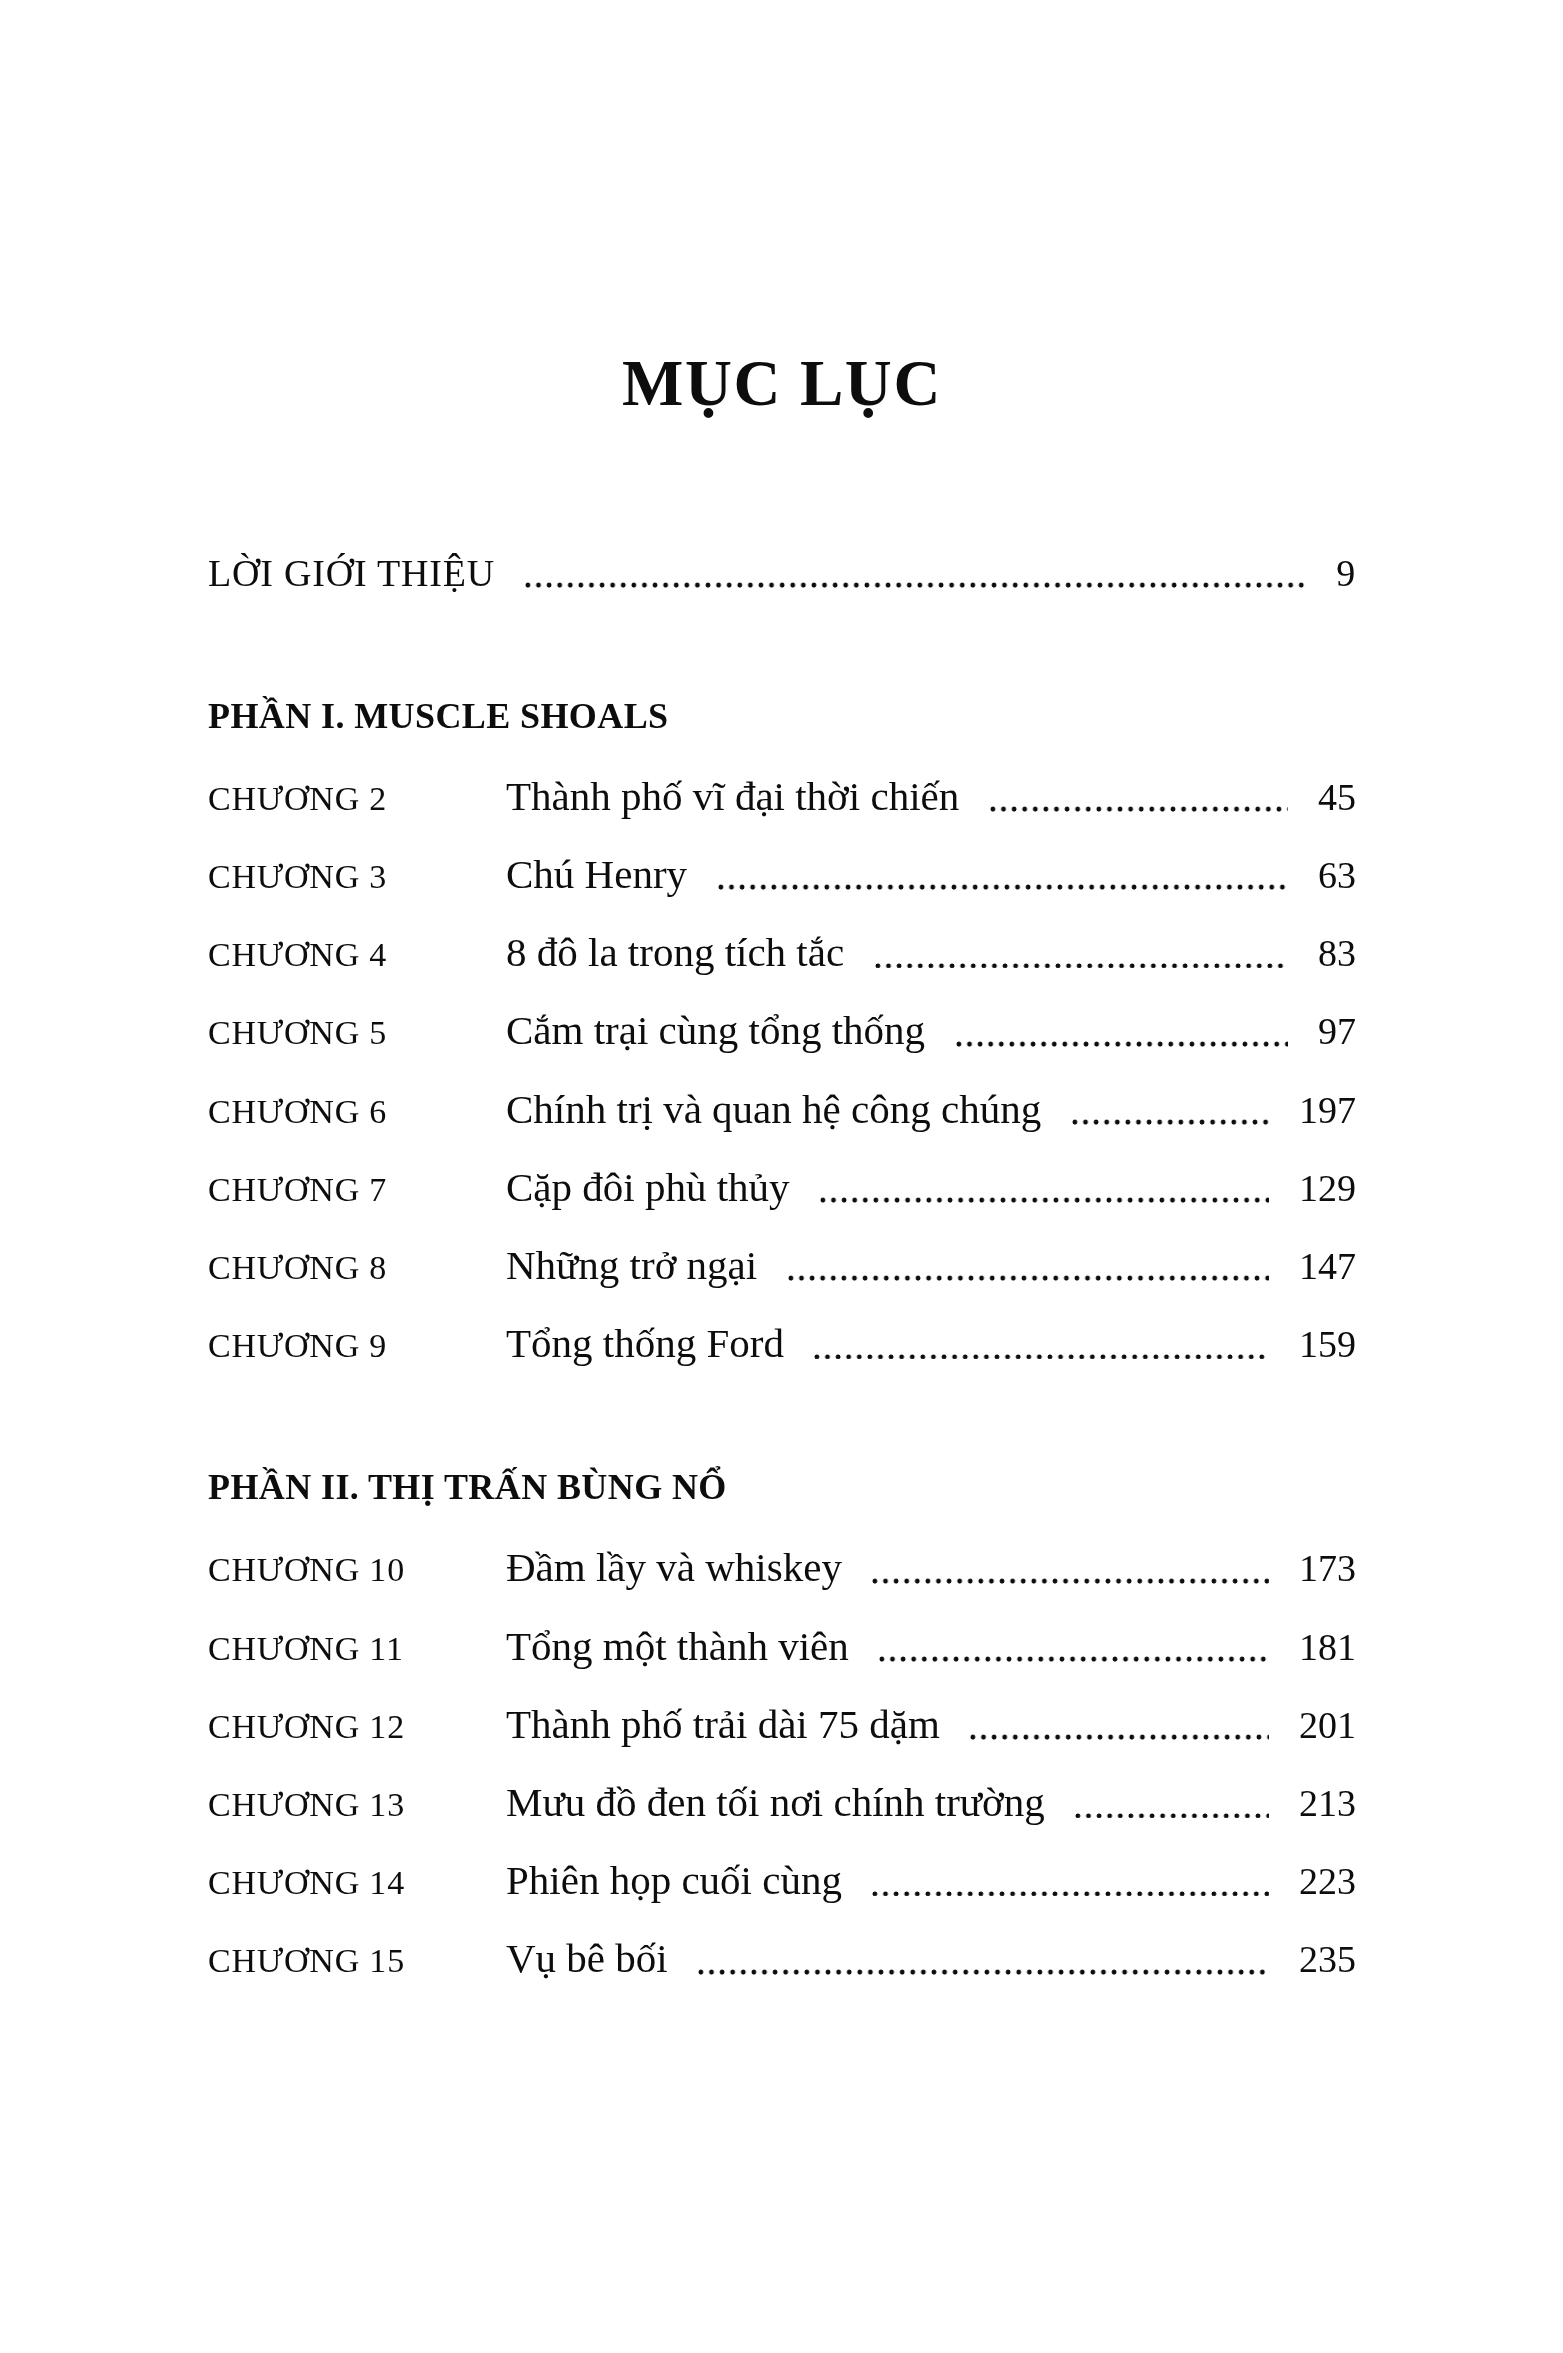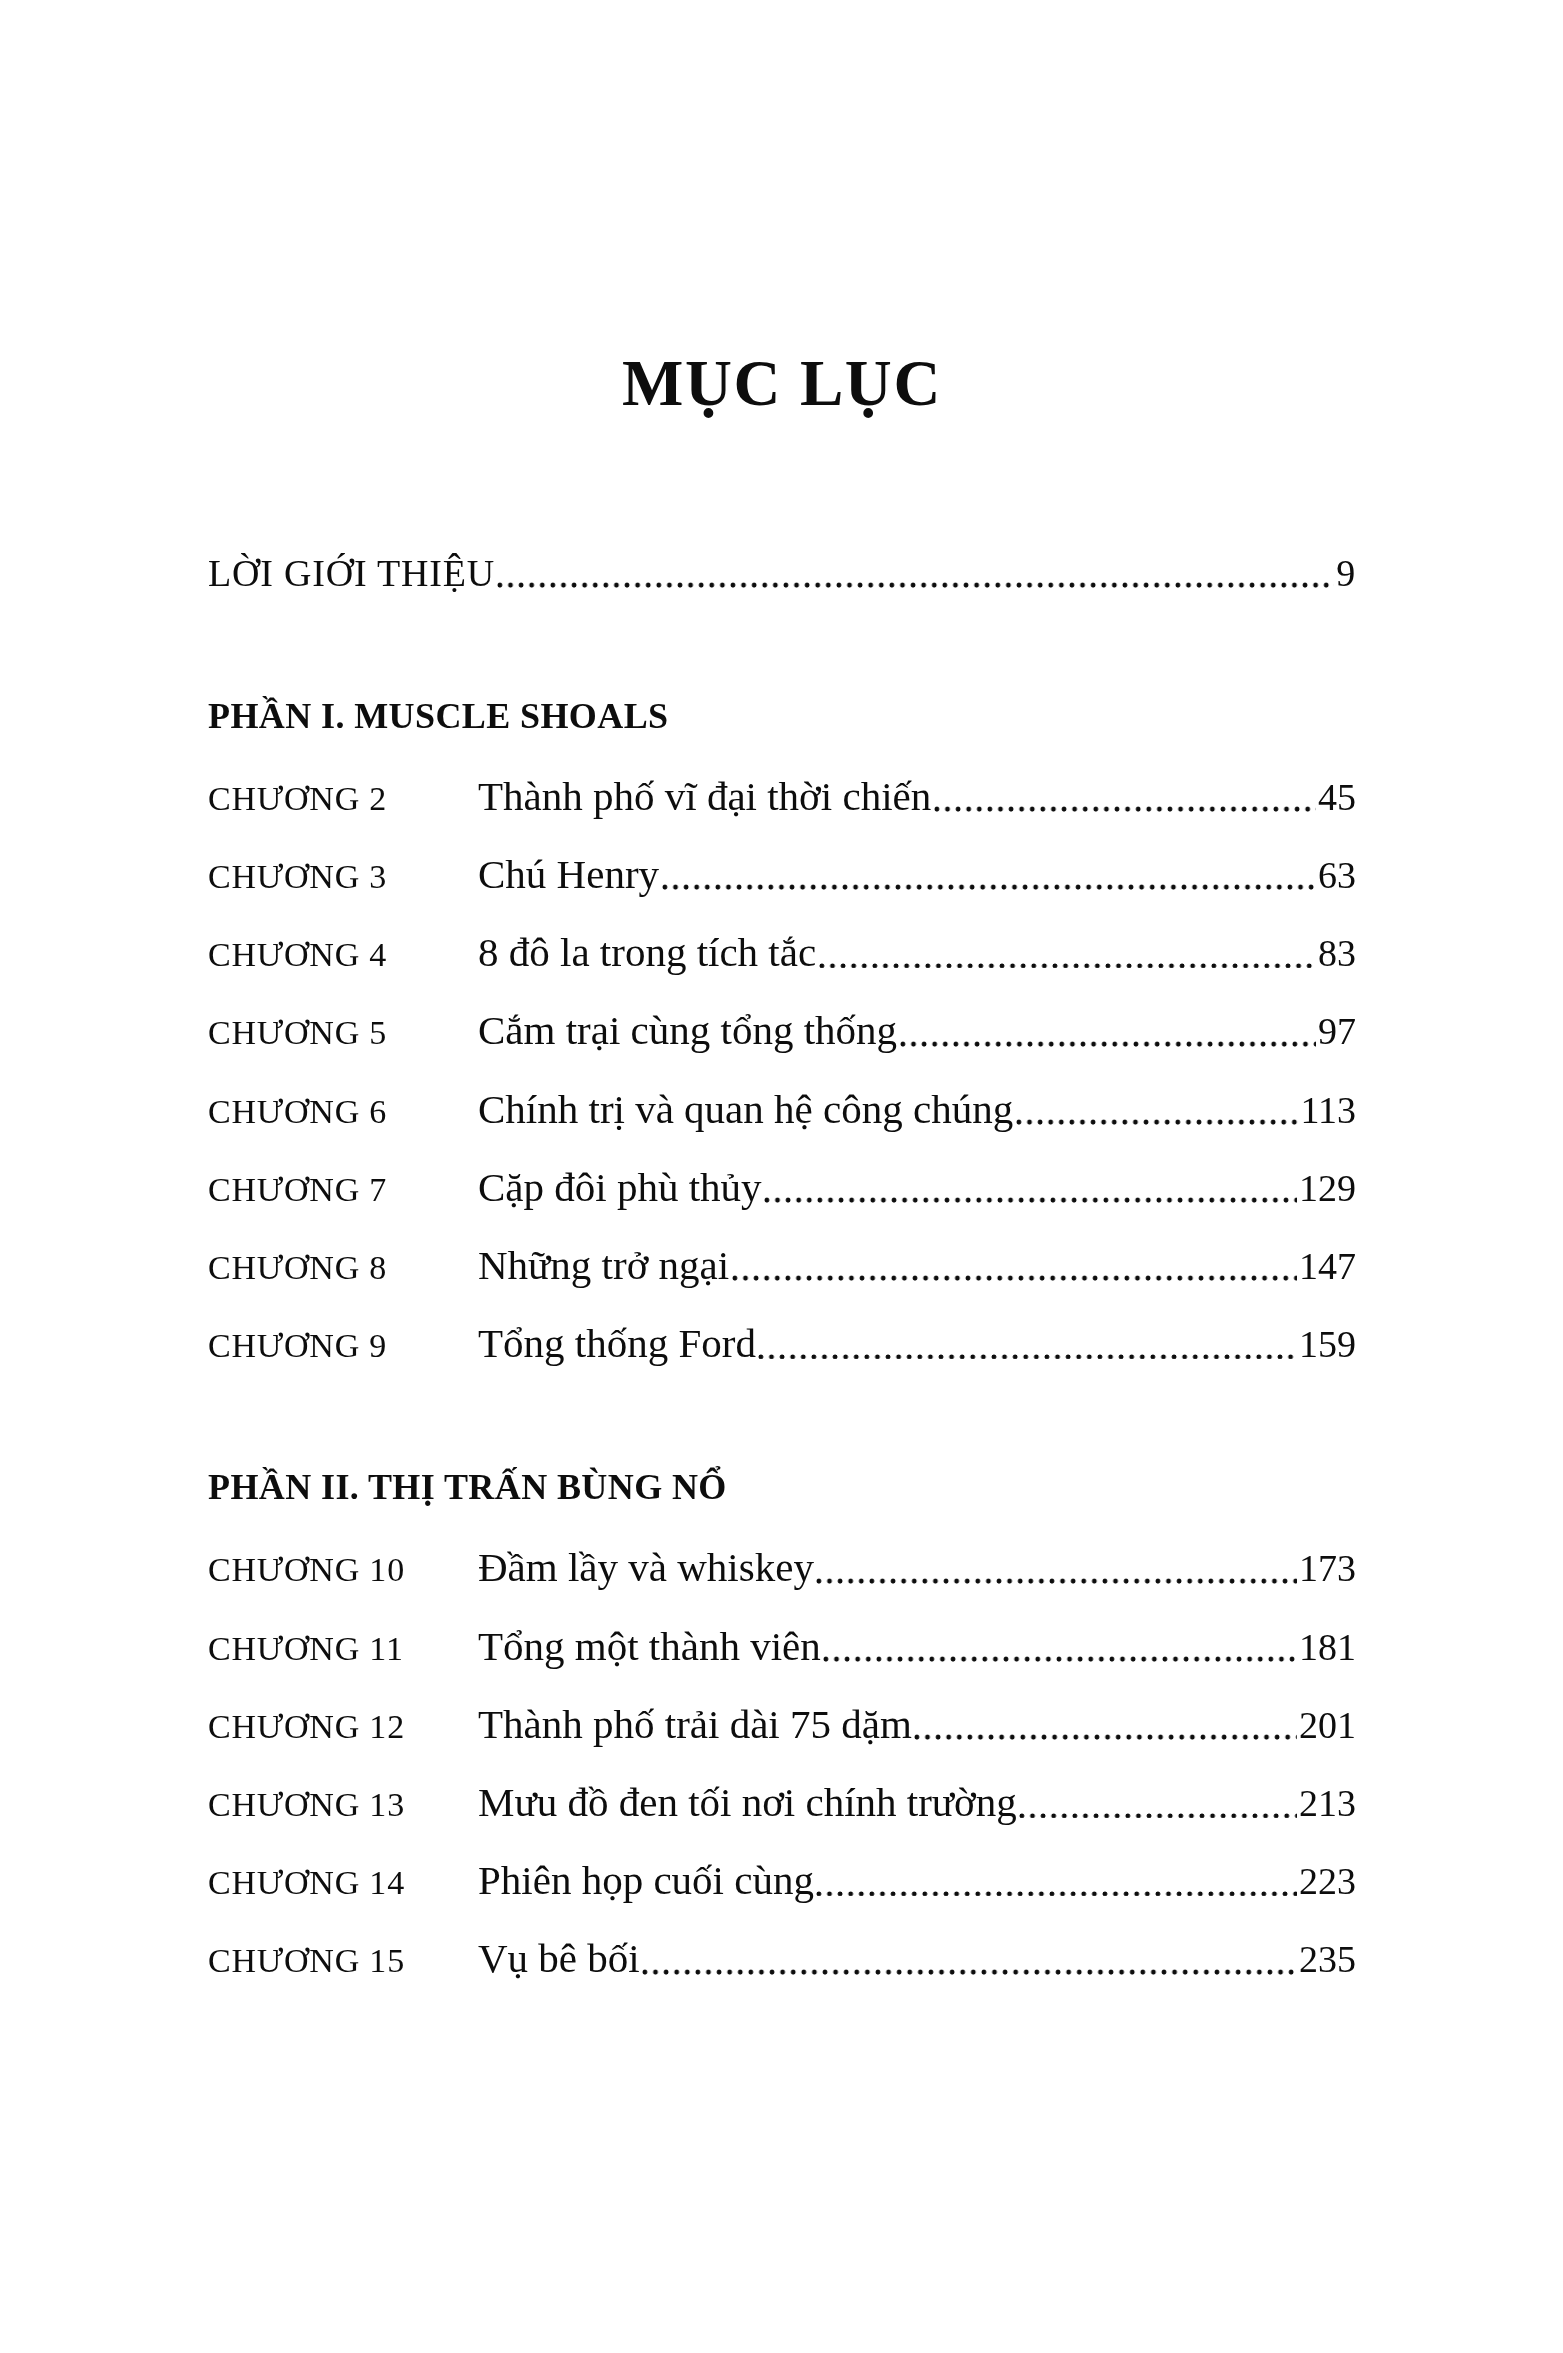--- a/index.html
+++ b/index.html
@@ -23,20 +23,21 @@
     font-size: 65px;
     line-height: 1;
     font-weight: 700;
     text-align: center;
     letter-spacing: 1.6px;
   }
   .toc-row {
     display: flex;
     align-items: baseline;
     line-height: 1.2;
+    gap: 28px;
   }
   .intro-row {
     margin-top: 135px;
     font-size: 38px;
     letter-spacing: 0.8px;
   }
   .part-heading {
     margin: 98px 0 34px 0;
     font-size: 36px;
     line-height: 1.2;
@@ -114,21 +115,21 @@
     <span class="ch-label">CHƯƠNG 5</span>
     <span class="ch-title">Cắm trại cùng tổng thống</span>
     <span class="leader"></span>
     <span class="page-num">97</span>
   </div>
 
   <div class="toc-row">
     <span class="ch-label">CHƯƠNG 6</span>
     <span class="ch-title">Chính trị và quan hệ công chúng</span>
     <span class="leader"></span>
-    <span class="page-num">113</span>
+    <span class="page-num">197</span>
   </div>
 
   <div class="toc-row">
     <span class="ch-label">CHƯƠNG 7</span>
     <span class="ch-title">Cặp đôi phù thủy</span>
     <span class="leader"></span>
     <span class="page-num">129</span>
   </div>
 
   <div class="toc-row">

